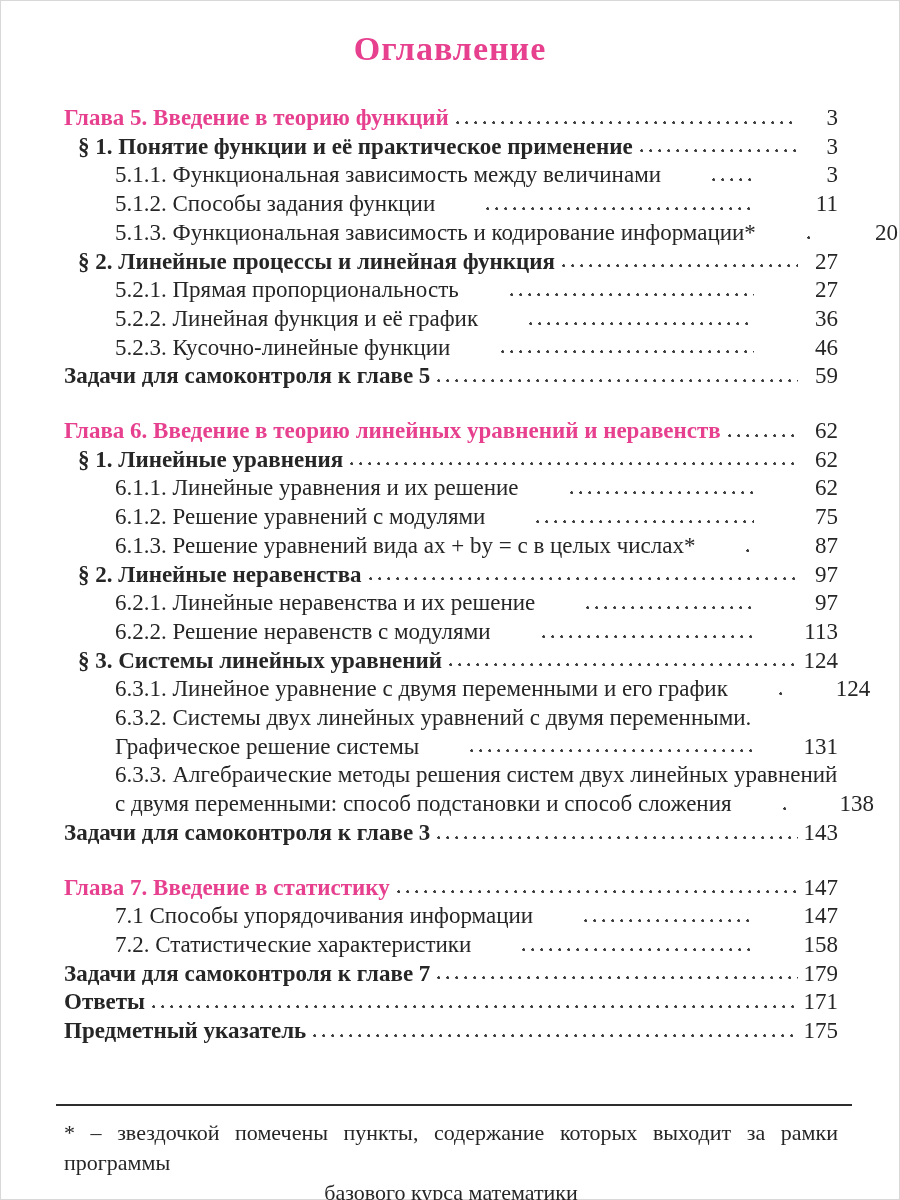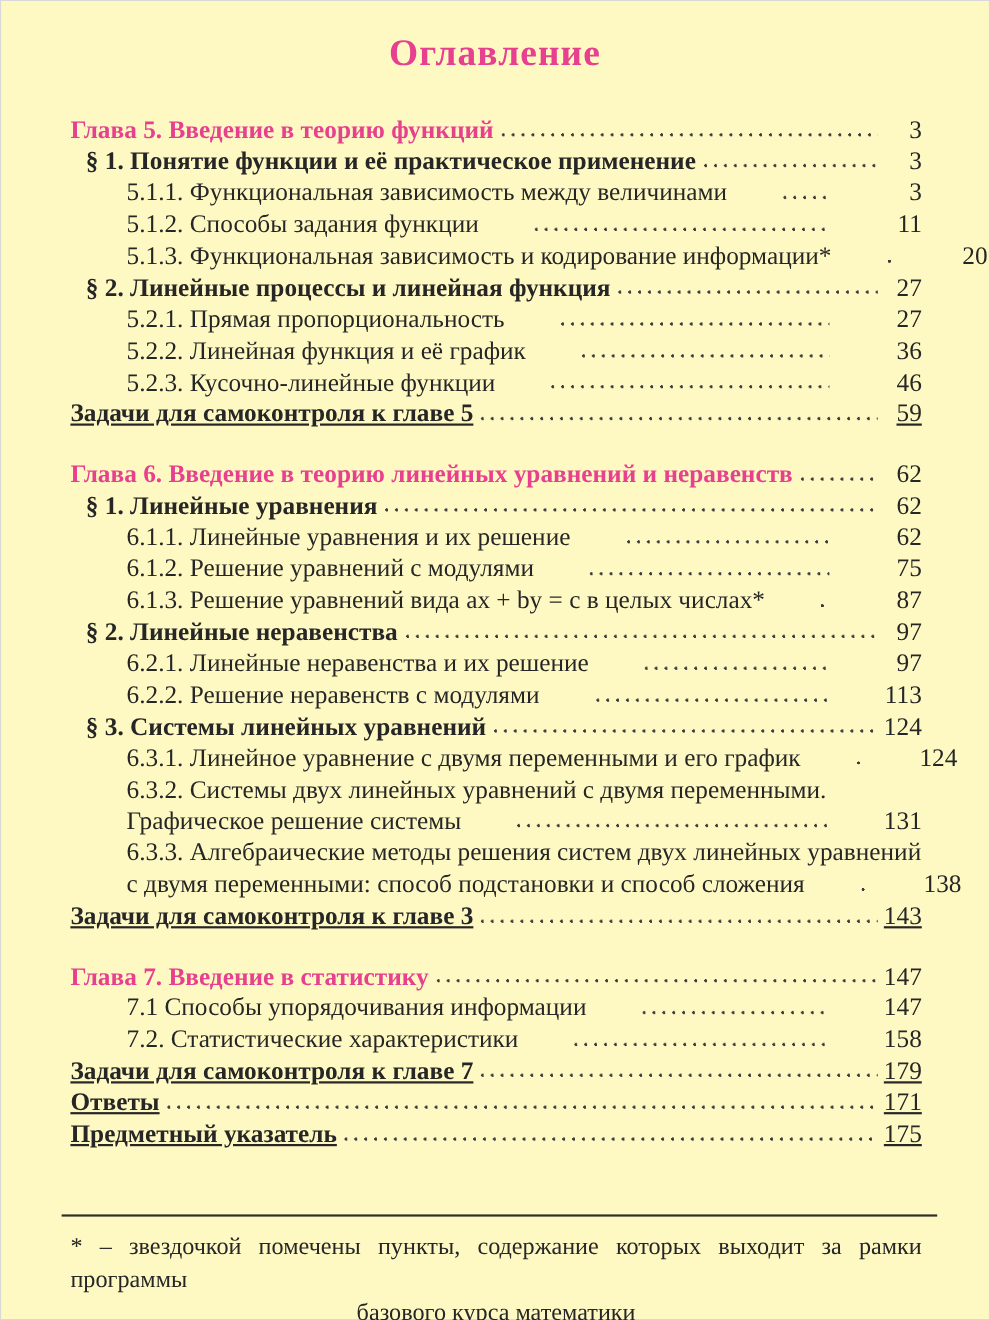--- a/index.html
+++ b/index.html
@@ -5,21 +5,21 @@
   html, body {
     margin: 0;
     padding: 0;
     background: #e9e9e9;
   }
   .page {
     position: relative;
     width: 900px;
     height: 1200px;
     margin: 0 auto;
-    background: #fef9c3;
+    background: #ffffff;
     font-family: "Liberation Serif", "DejaVu Serif", serif;
     color: #262626;
     overflow: hidden;
     box-shadow: inset 0 0 0 1px #d8d8d8;
   }
   .title {
     padding-top: 30px;
     text-align: center;
     font-size: 34px;
     font-weight: bold;
@@ -32,21 +32,21 @@
   .row {
     display: flex;
     align-items: baseline;
     font-size: 23px;
     line-height: 28.7px;
     white-space: nowrap;
   }
   .row.gap { margin-top: 26px; }
   .row.chapter { font-weight: bold; color: #e6408f; }
   .row.section { font-weight: bold; }
-  .row.bold { font-weight: bold; text-decoration: underline; }
+  .row.bold { font-weight: bold; }
   .row.item { font-weight: normal; }
   .ind-0 { padding-left: 0; }
   .ind-1 { padding-left: 14px; align-items: center; }
   .ind-2 { padding-left: 51px; gap: 44px; }
   .entry-text { flex: 0 0 auto; }
   .leader {
     flex: 1 1 auto;
     position: relative;
     min-width: 20px;
     align-self: stretch;

